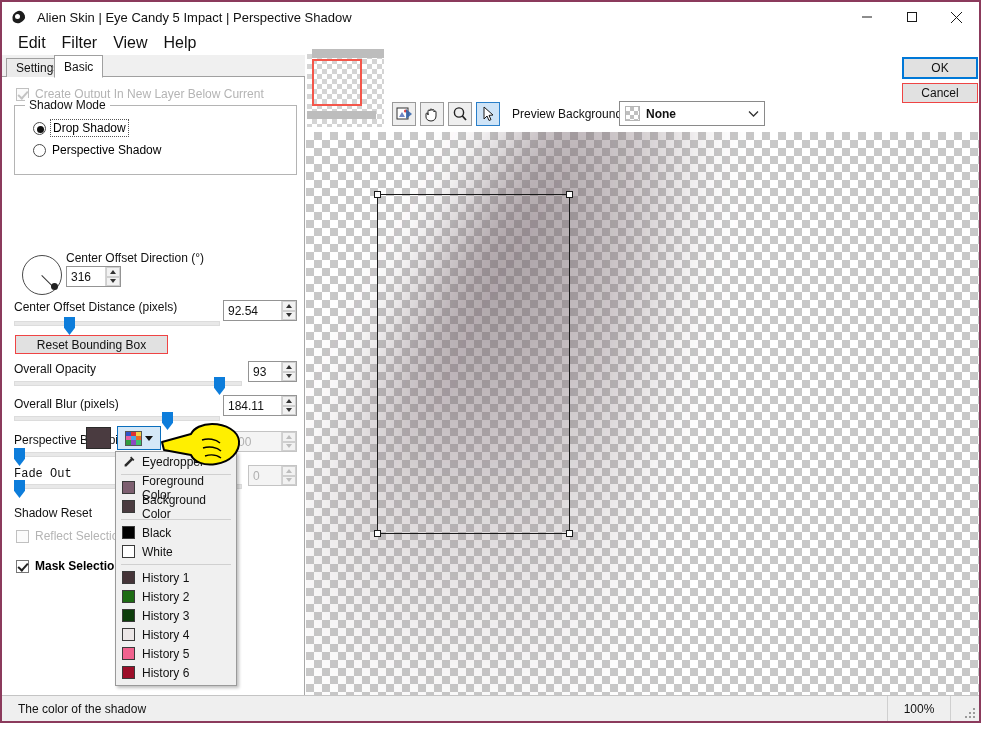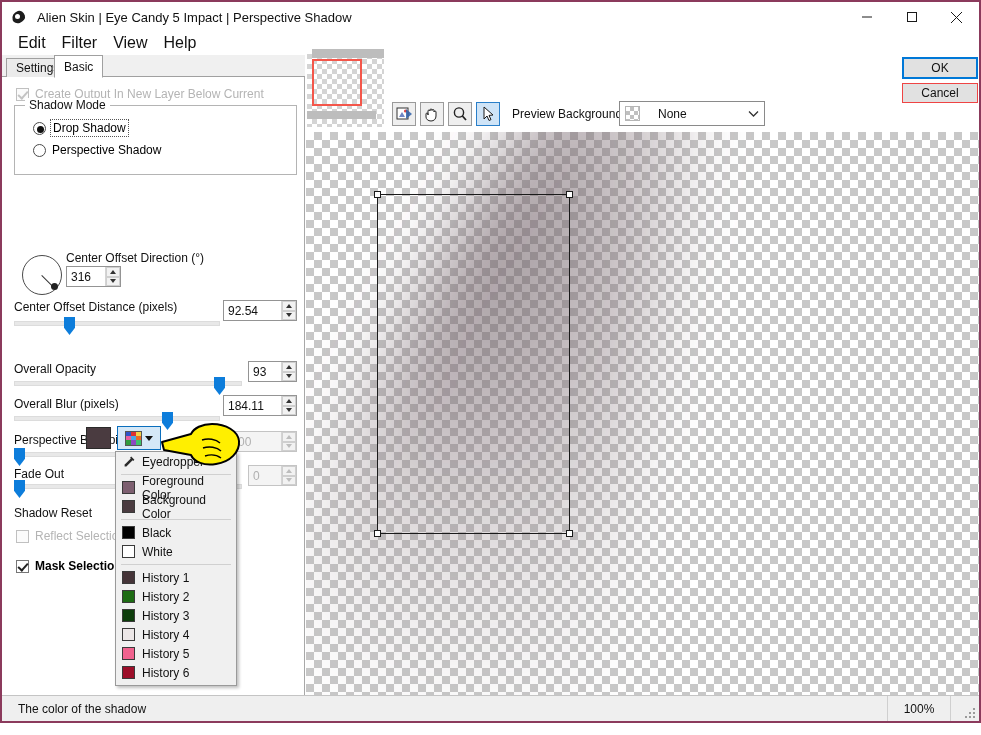--- a/index.html
+++ b/index.html
@@ -240,21 +240,21 @@
     border:1px solid #8a8a8a; background:#fff; display:flex; align-items:center;
   }
   .combo .mini-checker {
     width:15px; height:15px; margin-left:5px; flex:none;
     background-image:
       linear-gradient(45deg,#c0c0c0 25%, transparent 25%, transparent 75%, #c0c0c0 75%),
       linear-gradient(45deg,#c0c0c0 25%, transparent 25%, transparent 75%, #c0c0c0 75%);
     background-size:8px 8px; background-position:0 0,4px 4px; background-color:#fff;
     border:1px solid #b5b5b5;
   }
-  .combo .ctext { margin-left:18px; font-size:12px; color:#111; flex:1; }
+  .combo .ctext { margin-left:6px; font-size:12px; color:#111; flex:1;font-weight:bold; }
   .combo .carrow {
     width:22px; display:flex; align-items:center; justify-content:center;
     color:#333; font-size:11px;
   }
 
   .okbtn { position:absolute; left:900px; top:55px; width:76px; height:22px; }
   .cancelbtn { position:absolute; left:900px; top:81px; width:76px; height:20px; }
 
   .preview {
     position:absolute; left:304px; top:130px; width:673px; height:575px;
@@ -373,20 +373,21 @@
         <div class="dn">
             <i></i>
           </div>
       </div>
     </div>
     <div class="slider" style="left:12px; top:240px; width:206px;">
       <div class="track"></div>
       <div class="thumb" style="left:50px;"></div>
     </div>
 
+    <div class="btn" style="left:13px; top:258px; width:153px; height:19px;">Reset Bounding Box</div>
 
     <div class="ctl-label" style="left:12px; top:285px;">Overall Opacity</div>
     <div class="numbox" style="left:246px; top:284px; width:49px;">
       <div class="val">93</div>
       <div class="spin">
         <div class="up">
             <i></i>
           </div>
         <div class="dn">
             <i></i>
@@ -425,21 +426,21 @@
         <div class="dn">
             <i></i>
           </div>
       </div>
     </div>
     <div class="slider" style="left:12px; top:371px; width:206px;">
       <div class="track"></div>
       <div class="thumb dis" style="left:0px;"></div>
     </div>
 
-    <div class="ctl-label lbl-dis" style="left:12px; top:390px;">Fade Out</div>
+    <div class="ctl-label lbl-dis" style="left:12px; top:390px;font-family:Liberation Mono, monospace;">Fade Out</div>
     <div class="numbox dis" style="left:246px; top:388px; width:49px;">
       <div class="val">0</div>
       <div class="spin">
         <div class="up">
             <i></i>
           </div>
         <div class="dn">
             <i></i>
           </div>
       </div>

